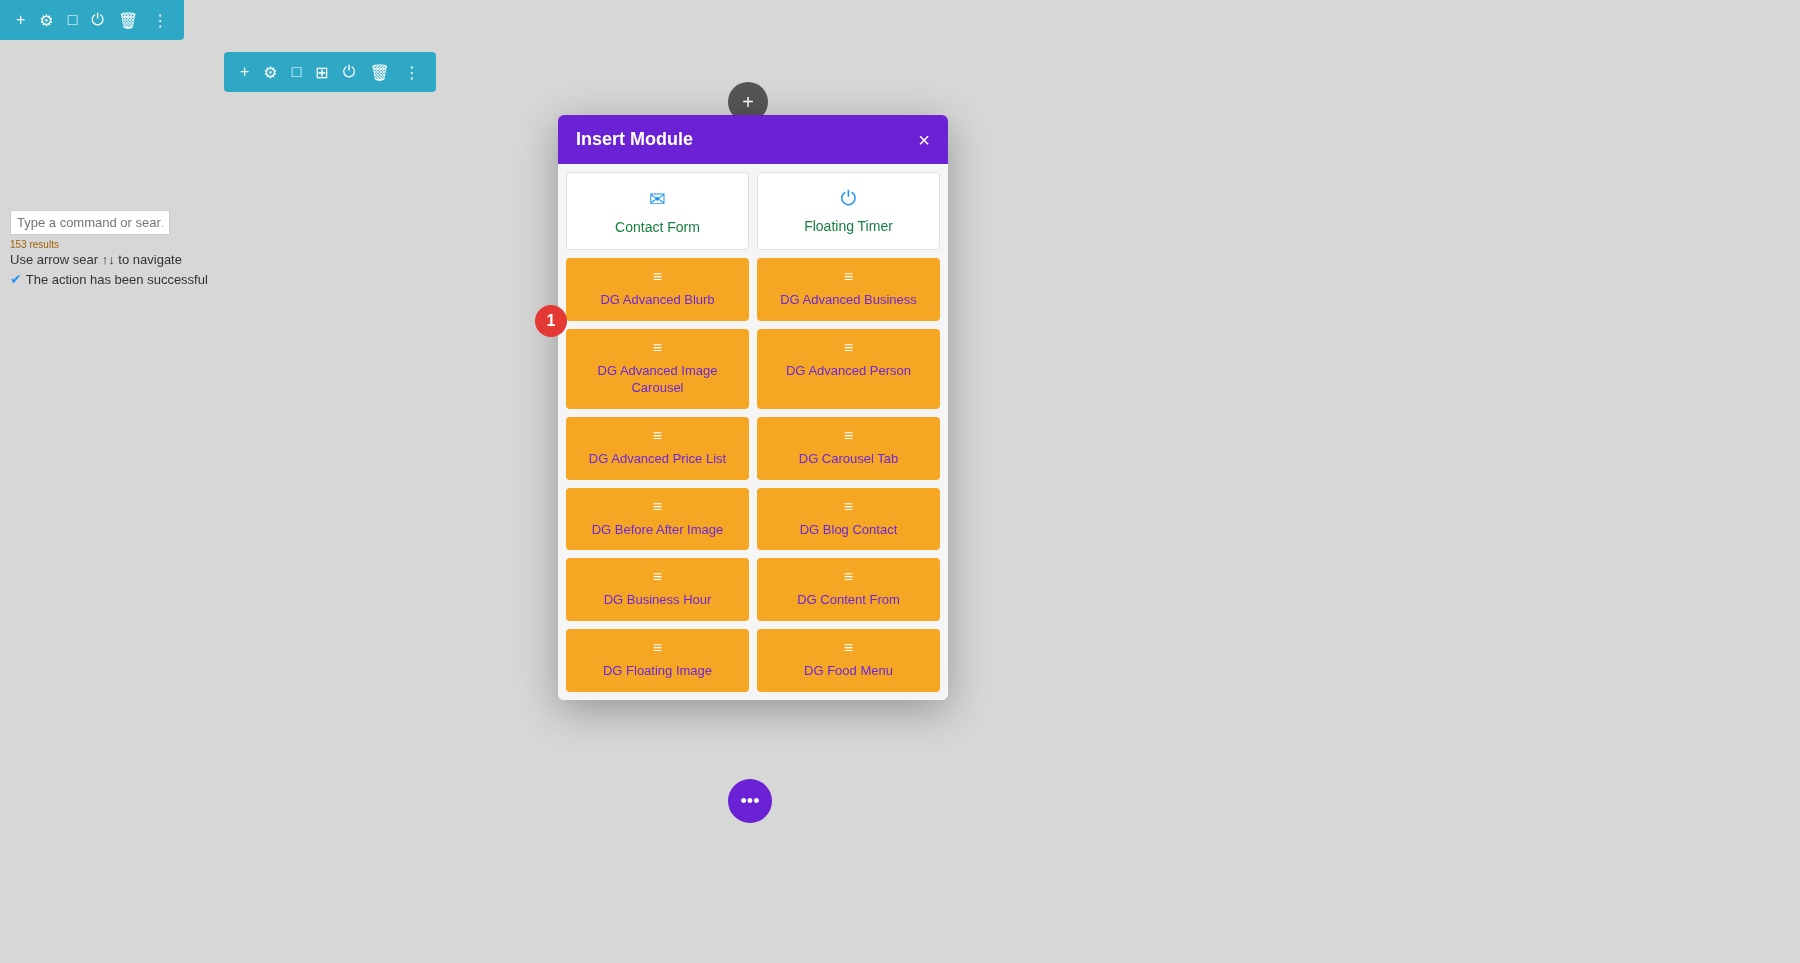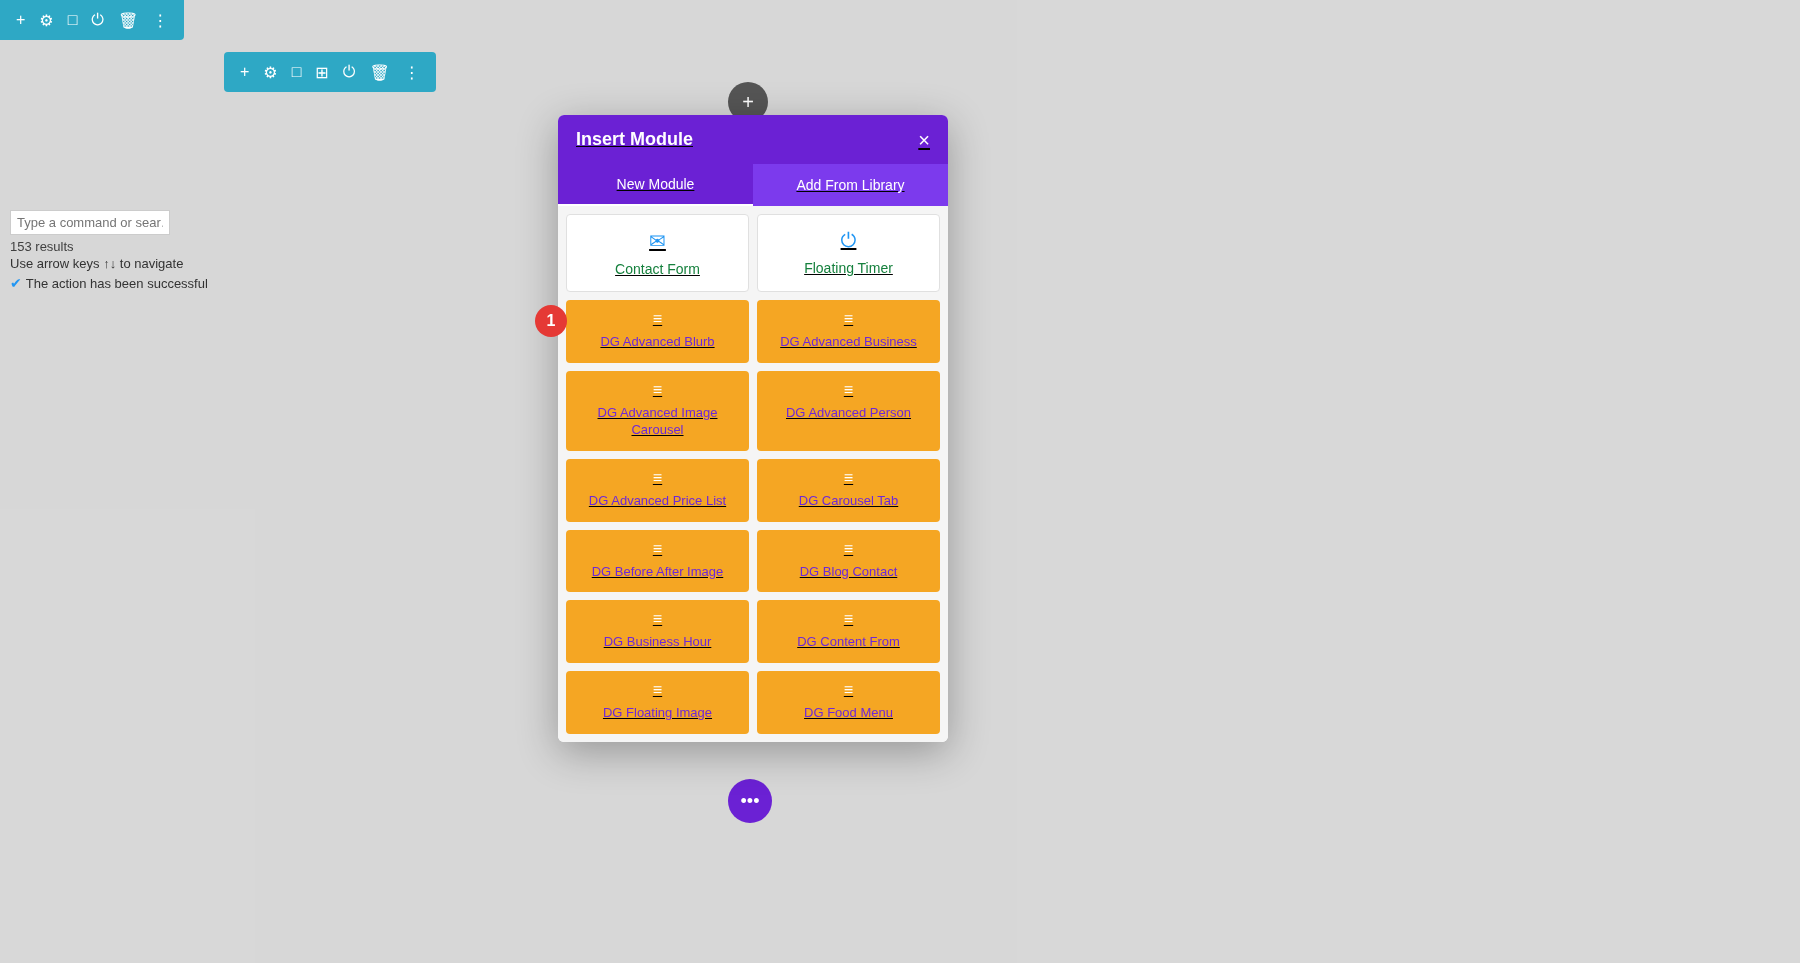--- a/index.html
+++ b/index.html
@@ -61,22 +61,22 @@
     }
     .search-input {
       border: 1px solid #ccc;
       background: white;
       padding: 4px 6px;
       font-size: 13px;
       width: 160px;
       outline: none;
     }
     .search-results {
-      font-size: 13px;
-      color: #404040;
+      font-size: 10px;
+      color: #a16207;
       margin-top: 4px;
     }
     .search-nav {
       font-size: 13px;
       color: #333;
       margin-top: 2px;
     }
     .search-success {
       font-size: 13px;
       color: #333;
@@ -122,21 +122,20 @@
     .modal {
       position: absolute;
       top: 115px;
       left: 558px;
       width: 390px;
       background: white;
       border-radius: 6px;
       overflow: hidden;
       box-shadow: 0 10px 40px rgba(0,0,0,0.3);
       z-index: 100;
-      text-decoration: underline;
     }
 
     .modal-header {
       background: #6b21d4;
       color: white;
       padding: 14px 18px;
       display: flex;
       align-items: center;
       justify-content: space-between;
     }
@@ -312,43 +311,39 @@
   <span class="tool-icon">□</span>
   <span class="tool-icon">⊞</span>
   <span class="tool-icon">⏻</span>
   <span class="tool-icon">🗑</span>
   <span class="tool-icon">⋮</span>
 </div>
 
 <div class="search-area">
   <input class="search-input" type="text" placeholder="Type a command or sear…" style="">
   <div class="search-results">153 results</div>
-  <div class="search-nav">Use arrow keys ↑↓ to navigate</div>
+  <div class="search-nav">Use arrow sear ↑↓ to navigate</div>
   <div class="search-success">
     <span class="check-icon">✔</span>
     <span>The action has been successful</span>
   </div>
 </div>
 
 <div class="add-btn-circle">
   <span>+</span>
 </div>
 
 <div class="step-badge">1</div>
 
 <div class="modal">
   <div class="modal-header">
     <span class="modal-title">Insert Module</span>
     <button class="modal-close">×</button>
   </div>
 
-  <div class="modal-tabs">
-    <button class="modal-tab active">New Module</button>
-    <button class="modal-tab">Add From Library</button>
-  </div>
 
   <div class="modal-body">
 
     <div class="white-modules">
       <div class="white-module-item">
         <span class="module-icon">✉</span>
         <span class="module-label">Contact Form</span>
       </div>
       <div class="white-module-item">
         <span class="module-icon">⏻</span>

